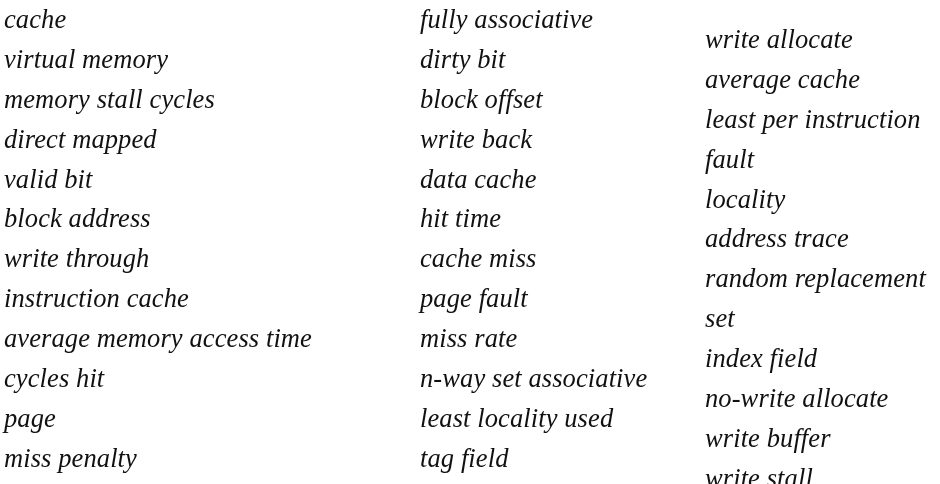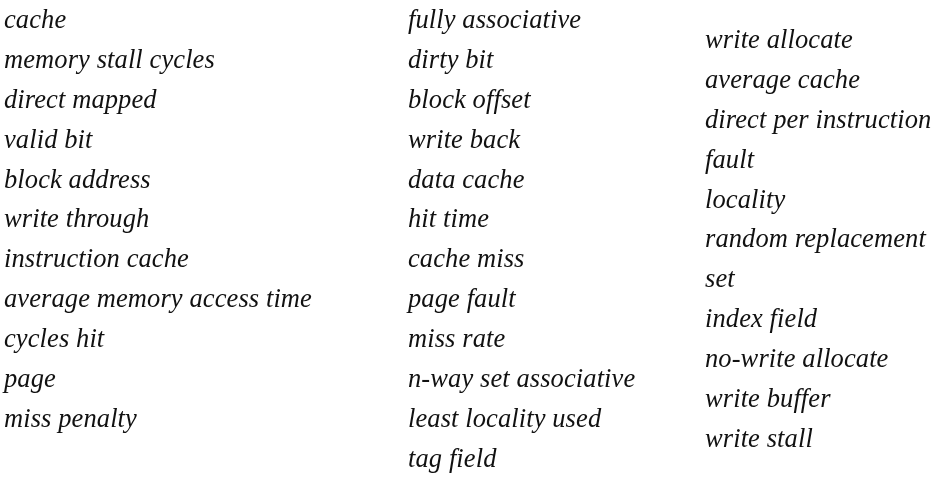--- a/index.html
+++ b/index.html
@@ -27,21 +27,21 @@
     width: 940px;
     height: 484px;
     display: block;
   }
   .term-column {
     position: absolute;
     top: 0;
     height: 484px;
   }
   .term-column.col-0 { left: 4px;   width: 384px; }
-  .term-column.col-1 { left: 408px; width: 300px; }
+  .term-column.col-1 { left: 420px; width: 300px; }
   .term-column.col-2 { left: 705px; width: 235px; margin-top: 20px; }
 
   .term-item {
     display: block;
     height: 39.9px;
     line-height: 39.9px;
     font-style: italic;
     font-size: 26.5px;
     color: #111111;
     white-space: nowrap;
@@ -55,20 +55,21 @@
   }
 </style>
 </head>
 <body>
 
 <div id="terms-page">
   <div class="term-columns">
 
     <div class="term-column col-0">
       <span class="term-item">cache</span>
+      <span class="term-item">virtual memory</span>
       <span class="term-item">memory stall cycles</span>
       <span class="term-item">direct mapped</span>
       <span class="term-item">valid bit</span>
       <span class="term-item">block address</span>
       <span class="term-item">write through</span>
       <span class="term-item">instruction cache</span>
       <span class="term-item">average memory access time</span>
       <span class="term-item">cycles hit</span>
       <span class="term-item">page</span>
       <span class="term-item">miss penalty</span>
@@ -85,23 +86,24 @@
       <span class="term-item">page fault</span>
       <span class="term-item">miss rate</span>
       <span class="term-item">n-way set associative</span>
       <span class="term-item">least locality used</span>
       <span class="term-item">tag field</span>
     </div>
 
     <div class="term-column col-2">
       <span class="term-item">write allocate</span>
       <span class="term-item">average cache</span>
-      <span class="term-item">direct per instruction</span>
+      <span class="term-item">least per instruction</span>
       <span class="term-item">fault</span>
       <span class="term-item">locality</span>
+      <span class="term-item">address trace</span>
       <span class="term-item">random replacement</span>
       <span class="term-item">set</span>
       <span class="term-item">index field</span>
       <span class="term-item">no-write allocate</span>
       <span class="term-item">write buffer</span>
       <span class="term-item">write stall</span>
     </div>
 
   </div>
 </div>

